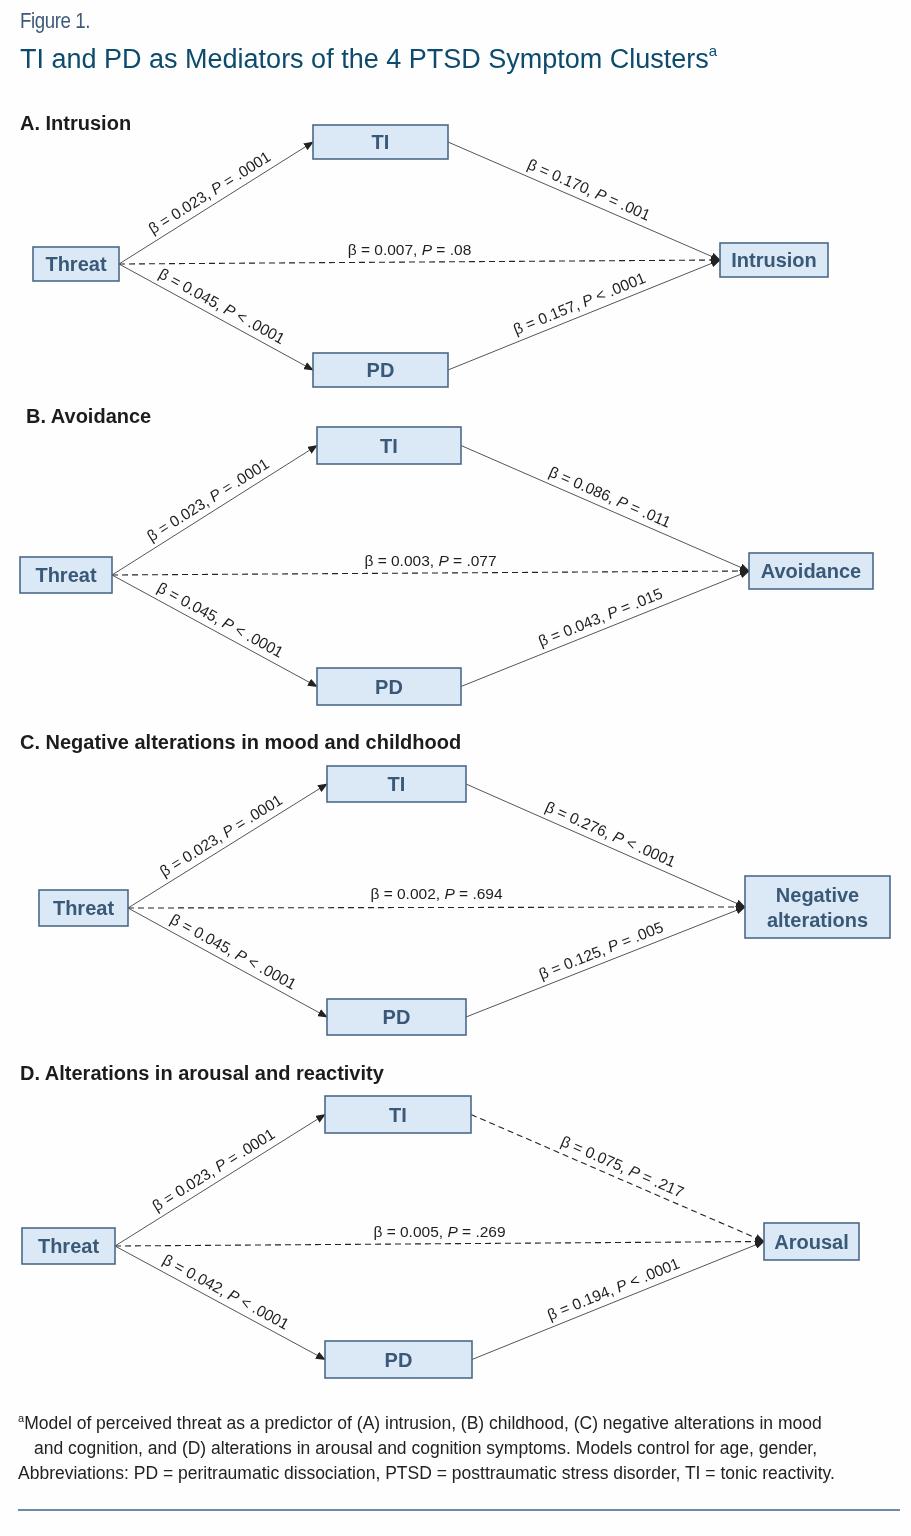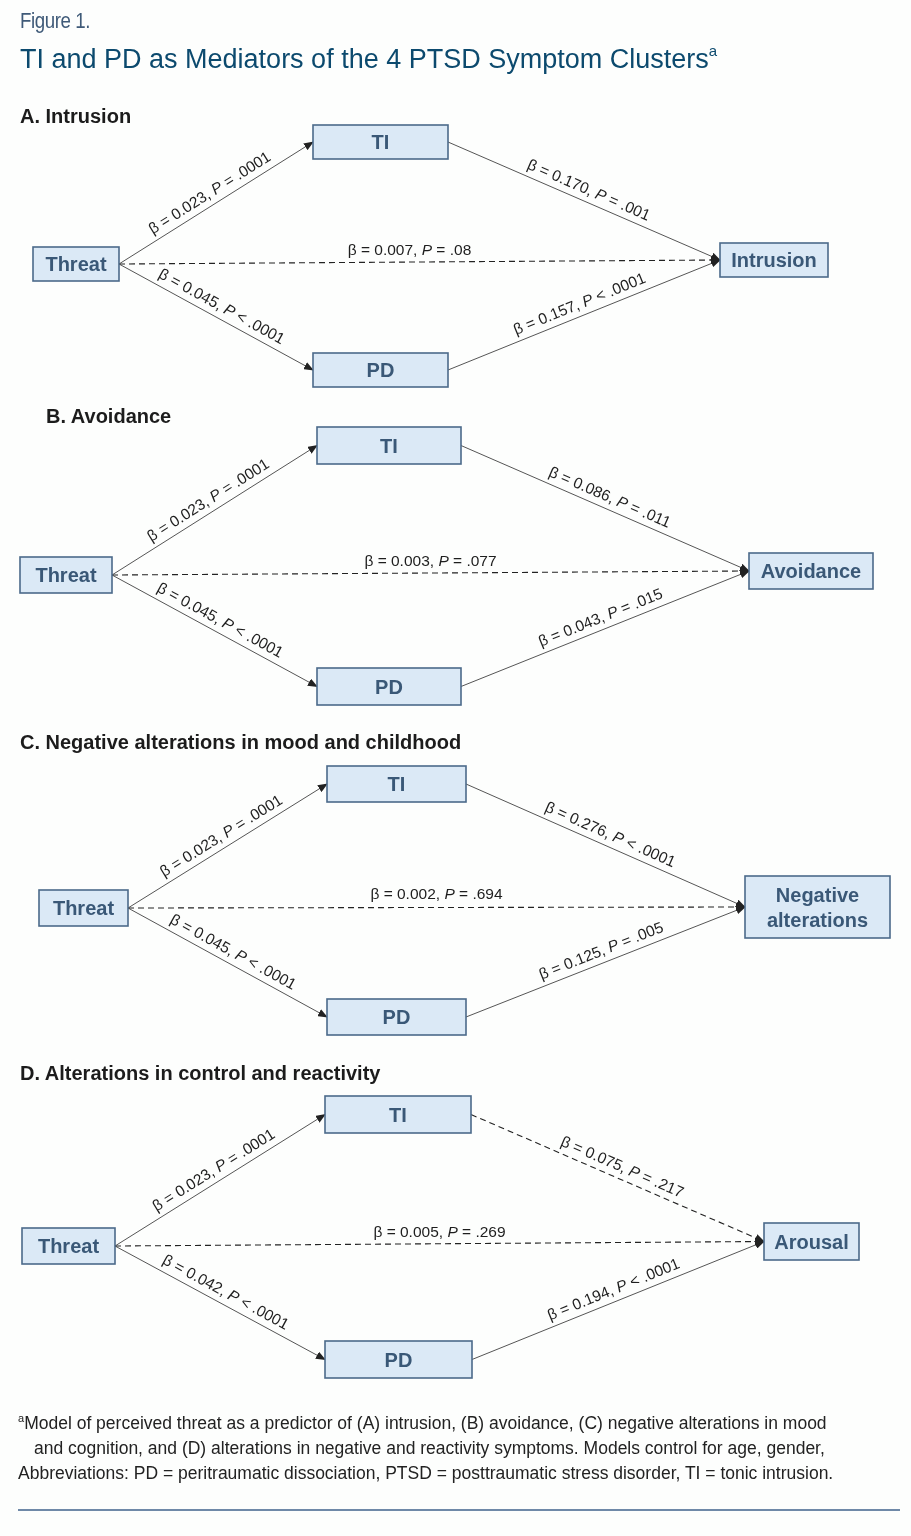--- a/index.html
+++ b/index.html
@@ -17,24 +17,24 @@
   .footnote .indent { padding-left:16px; }
   .footnote sup { font-size:11px; }
   .rule { position:absolute; left:18px; top:1509px; width:882px; height:2px; background:#6f89a8; }
 </style>
 </head>
 <body>
 
 <div class="fig-label">Figure 1.</div>
 <div class="fig-title"><span>TI and PD as Mediators of the 4 PTSD Symptom Clusters</span><sup>a</sup></div>
 
-<div class="panel-title" style="left:20px;top:105px;">A. Intrusion</div>
-<div class="panel-title" style="left:26px;top:405px;margin-left:20px;">B. Avoidance</div>
+<div class="panel-title" style="left:20px;top:112px;">A. Intrusion</div>
+<div class="panel-title" style="left:26px;top:405px;">B. Avoidance</div>
 <div class="panel-title" style="left:20px;top:731px;">C. Negative alterations in mood and childhood</div>
-<div class="panel-title" style="left:20px;top:1062px;">D. Alterations in control and reactivity</div>
+<div class="panel-title" style="left:20px;top:1062px;">D. Alterations in arousal and reactivity</div>
 
 <svg id="diagram" width="911" height="1536">
   <defs>
     <marker id="arrow" markerWidth="10" markerHeight="8" refX="9" refY="4" orient="auto" markerUnits="userSpaceOnUse">
       <path d="M0,0 L10,4 L0,8 Z" fill="#222"></path>
     </marker>
   </defs>
   <g id="layer-edges">
       <line x1="119" y1="264" x2="313" y2="142" stroke="#555" stroke-width="1" marker-end="url(#arrow)"></line>
       <text class="edge-label" x="212.27354816753112" y="197.07433069263146" text-anchor="middle" transform="rotate(-32.16439051359856 212.27354816753112 197.07433069263146)"><tspan>β = 0.023, </tspan><tspan font-style="italic">P</tspan><tspan> = .0001</tspan></text>
@@ -140,17 +140,17 @@
         <text x="398.5" y="1366.5" text-anchor="middle">PD</text>
       </g>
       <g class="node">
         <rect x="764" y="1223" width="95" height="37"></rect>
         <text x="811.5" y="1248.5" text-anchor="middle">Arousal</text>
       </g>
     </g>
 </svg>
 
 <div class="footnote">
-  <span class="fn-line"><sup>a</sup><span>Model of perceived threat as a predictor of (A) intrusion, (B) avoidance, (C) negative alterations in mood</span></span>
-  <span class="fn-line indent">and cognition, and (D) alterations in negative and reactivity symptoms. Models control for age, gender,</span>
-  <span class="fn-line">Abbreviations: PD = peritraumatic dissociation, PTSD = posttraumatic stress disorder, TI = tonic intrusion.</span>
+  <span class="fn-line"><sup>a</sup><span>Model of perceived threat as a predictor of (A) intrusion, (B) childhood, (C) negative alterations in mood</span></span>
+  <span class="fn-line indent">and cognition, and (D) alterations in arousal and cognition symptoms. Models control for age, gender,</span>
+  <span class="fn-line">Abbreviations: PD = peritraumatic dissociation, PTSD = posttraumatic stress disorder, TI = tonic reactivity.</span>
 </div>
 <div class="rule"></div>
 
 </body></html>

